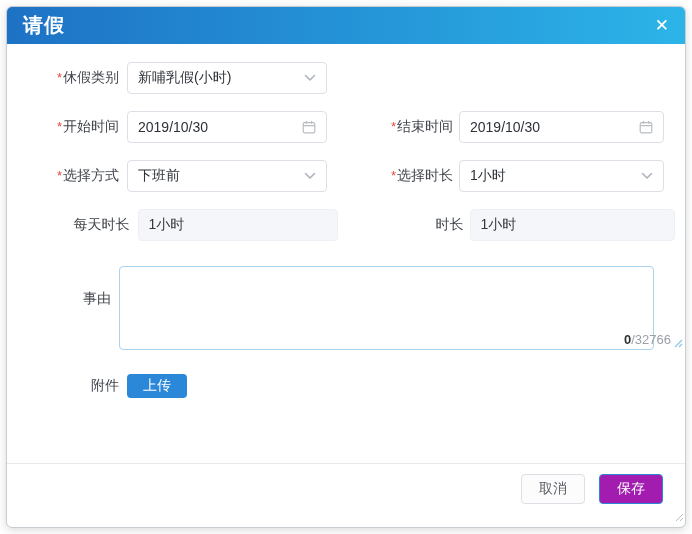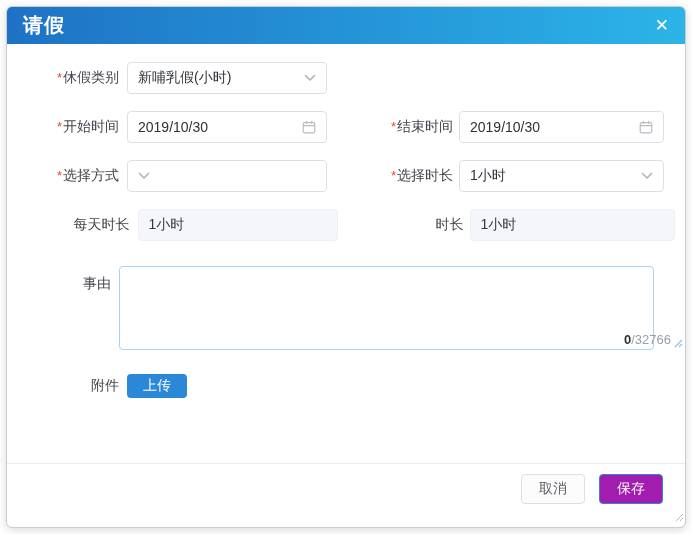--- a/index.html
+++ b/index.html
@@ -50,21 +50,21 @@
   }
   .reason-wrap { position: relative; width: 630px; }
   .counter {
     position: absolute; right: 14px; bottom: 7px; font-size: 13px; pointer-events: none;
   }
   .counter .cur { color: #303133; font-weight: bold; }
   .counter .max { color: #9aa0a8; }
   .ta-grip { position: absolute; right: 2px; bottom: 2px; }
 
   .row-reason { align-items: flex-start; margin-top: 25px; margin-bottom: 20px; }
-  .row-reason .lbl { margin-top: 9px; }
+  .row-reason .lbl { margin-top: 24px; }
 
   .btn-upload {
     height: 24px; padding: 0 16px; background: #2b87d8; color: #fff; border: none;
     border-radius: 4px; font-size: 14px; cursor: pointer;
     font-family: "Liberation Sans", "DejaVu Sans", sans-serif;
   }
 
   .dlg-footer {
     position: absolute; left: 0; right: 0; bottom: 13px; height: 51px;
     border-top: 1px solid #e9eaec; background: #fff;
@@ -132,20 +132,21 @@
                 </svg>
             </span>
           </div>
         </div>
       </div>
 
       <div class="row">
         <div class="fgroup fg-left">
           <span class="lbl"><span class="req">*</span><span>选择方式</span></span>
           <div class="ctl sel-left">
+            <span class="val">下班前</span>
             <span class="tail">
               <svg width="12" height="8" viewBox="0 0 12 8">
                   <polyline points="1.5,1.5 6,6 10.5,1.5" fill="none" stroke="#aeb3bb" stroke-width="1.6" stroke-linecap="round" stroke-linejoin="round"></polyline>
                 </svg>
             </span>
           </div>
         </div>
         <div class="fgroup fg-right">
           <span class="lbl"><span class="req">*</span><span>选择时长</span></span>
           <div class="ctl sel-right">

